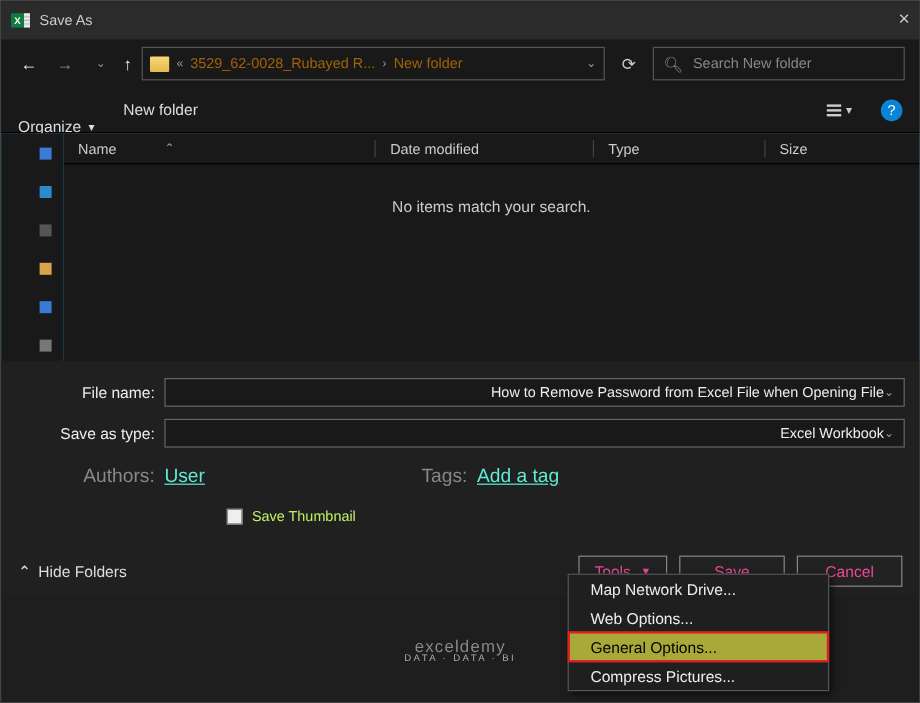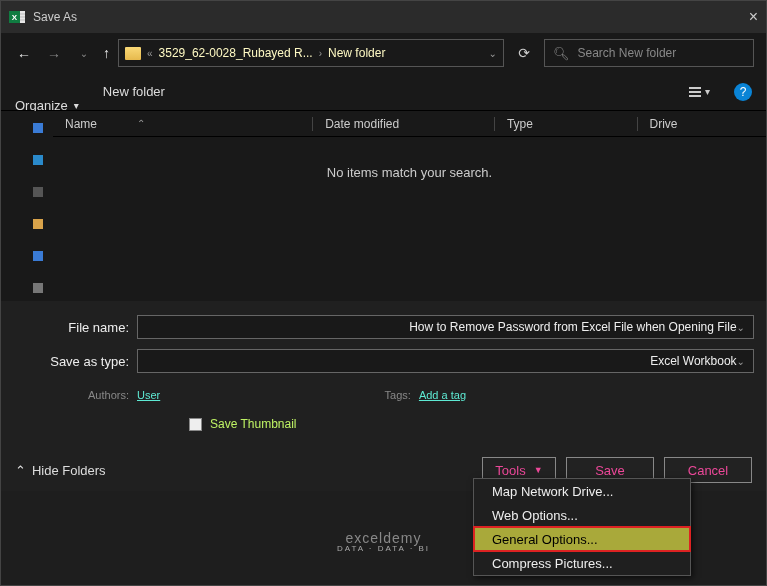--- a/index.html
+++ b/index.html
@@ -9,21 +9,21 @@
 .titlebar .app-icon { width: 16px; height: 16px; margin-right: 8px; display: flex; align-items: center; justify-content: center; }
 .titlebar .title { flex: 1; }
 .titlebar .close { width: 40px; text-align: right; font-size: 16px; color: #ccc; cursor: pointer; }
 .navbar { height: 40px; background: #191919; display: flex; align-items: center; padding: 0 12px; gap: 8px; }
 .nav-arrow { width: 22px; color: #888; font-size: 14px; text-align: center; cursor: pointer; }
 .nav-arrow.enabled { color: #eee; }
 .nav-up { color: #eee; font-size: 14px; cursor: pointer; }
 .addrbar { flex: 1; height: 28px; background: #191919; border: 1px solid #555; display: flex; align-items: center; padding: 0 6px; color: #ddd; font-size: 12px; gap: 6px; }
 .folder-icon { width: 16px; height: 13px; background: linear-gradient(#f9d876,#e6b94d); border-radius: 1px; display: inline-block; }
 .chev { color: #999; font-size: 10px; }
-.addr-part { color: #fef9c3; }
+.addr-part { color: #a16207; }
 .addr-drop { margin-left: auto; color: #999; font-size: 10px; }
 .refresh { width: 24px; color: #ccc; text-align: center; cursor: pointer; font-size: 14px; }
 .searchbox { width: 210px; height: 28px; background: #191919; border: 1px solid #555; display: flex; align-items: center; padding: 0 8px; color: #888; font-size: 12px; gap: 8px; }
 .search-icon { color: #888; font-size: 13px; }
 .toolbar { height: 38px; background: #191919; display: flex; align-items: center; padding: 0 14px; gap: 24px; color: #ddd; font-size: 13px; border-bottom: 1px solid #000; }
 .toolbar .organize { cursor: pointer; display: flex; align-items: center; gap: 6px; margin-top: 28px; }
 .toolbar .spacer { flex: 1; }
 .view-btn { display: flex; align-items: center; gap: 4px; cursor: pointer; color: #ccc; }
 .view-lines { display: inline-flex; flex-direction: column; gap: 2px; }
 .view-lines span { width: 12px; height: 2px; background: #ccc; display: block; }
@@ -39,21 +39,21 @@
 .col.date { flex: 1.2; border-left: 1px solid #444; }
 .col.type { flex: 0.9; border-left: 1px solid #444; }
 .col.size { flex: 0.8; border-left: 1px solid #444; }
 .sort-caret { font-size: 10px; color: #999; }
 .empty-msg { text-align: center; color: #ccc; font-size: 13px; padding: 28px 0; }
 .form-area { background: #202020; padding: 14px 12px 0 12px; }
 .form-row { display: flex; align-items: center; gap: 8px; margin-bottom: 10px; }
 .form-label { width: 116px; text-align: right; color: #eee; font-size: 13px; }
 .form-input { flex: 1; height: 24px; background: #191919; border: 1px solid #666; color: #eee; font-size: 12px; padding: 0 8px; display: flex; align-items: center; justify-content: flex-end; }
 .input-drop { color: #999; font-size: 10px; }
-.meta-row { display: flex; gap: 8px; padding: 6px 0 12px 0; font-size: 11px; }
+.meta-row { display: flex; gap: 8px; padding: 6px 0 12px 0; font-size: 16px; }
 .meta-label { color: #888; }
 .meta-val { color: #5eead4; cursor: pointer; text-decoration: underline; }
 .thumb-row { display: flex; align-items: center; gap: 8px; padding: 4px 0 18px 176px; font-size: 12px; }
 .checkbox { width: 13px; height: 13px; background: #eee; border: 1px solid #888; cursor: pointer; }
 .thumb-label { color: #bef264; }
 .footer { display: flex; align-items: center; padding: 8px 14px; gap: 10px; background: #202020; }
 .hide-folders { color: #ddd; font-size: 13px; display: flex; align-items: center; gap: 6px; cursor: pointer; }
 .footer .spacer { flex: 1; }
 .btn { min-width: 88px; height: 26px; background: #222; border: 1px solid #888; color: #ec4899; font-size: 13px; display: flex; align-items: center; justify-content: center; cursor: pointer; gap: 8px; }
 .btn.tools { min-width: 74px; }
@@ -133,21 +133,21 @@
       </div>
     </div>
     <div class="file-list">
       <div class="columns">
         <div class="col name">
           <span>Name</span>
           <span class="sort-caret">⌃</span>
         </div>
         <div class="col date">Date modified</div>
         <div class="col type">Type</div>
-        <div class="col size">Drive</div>
+        <div class="col size">Size</div>
       </div>
       <div class="empty-msg">No items match your search.</div>
     </div>
   </div>
 
   <div class="form-area">
     <div class="form-row">
       <div class="form-label">File name:</div>
       <div class="form-input">
         <span>How to Remove Password from Excel File when Opening File</span>

